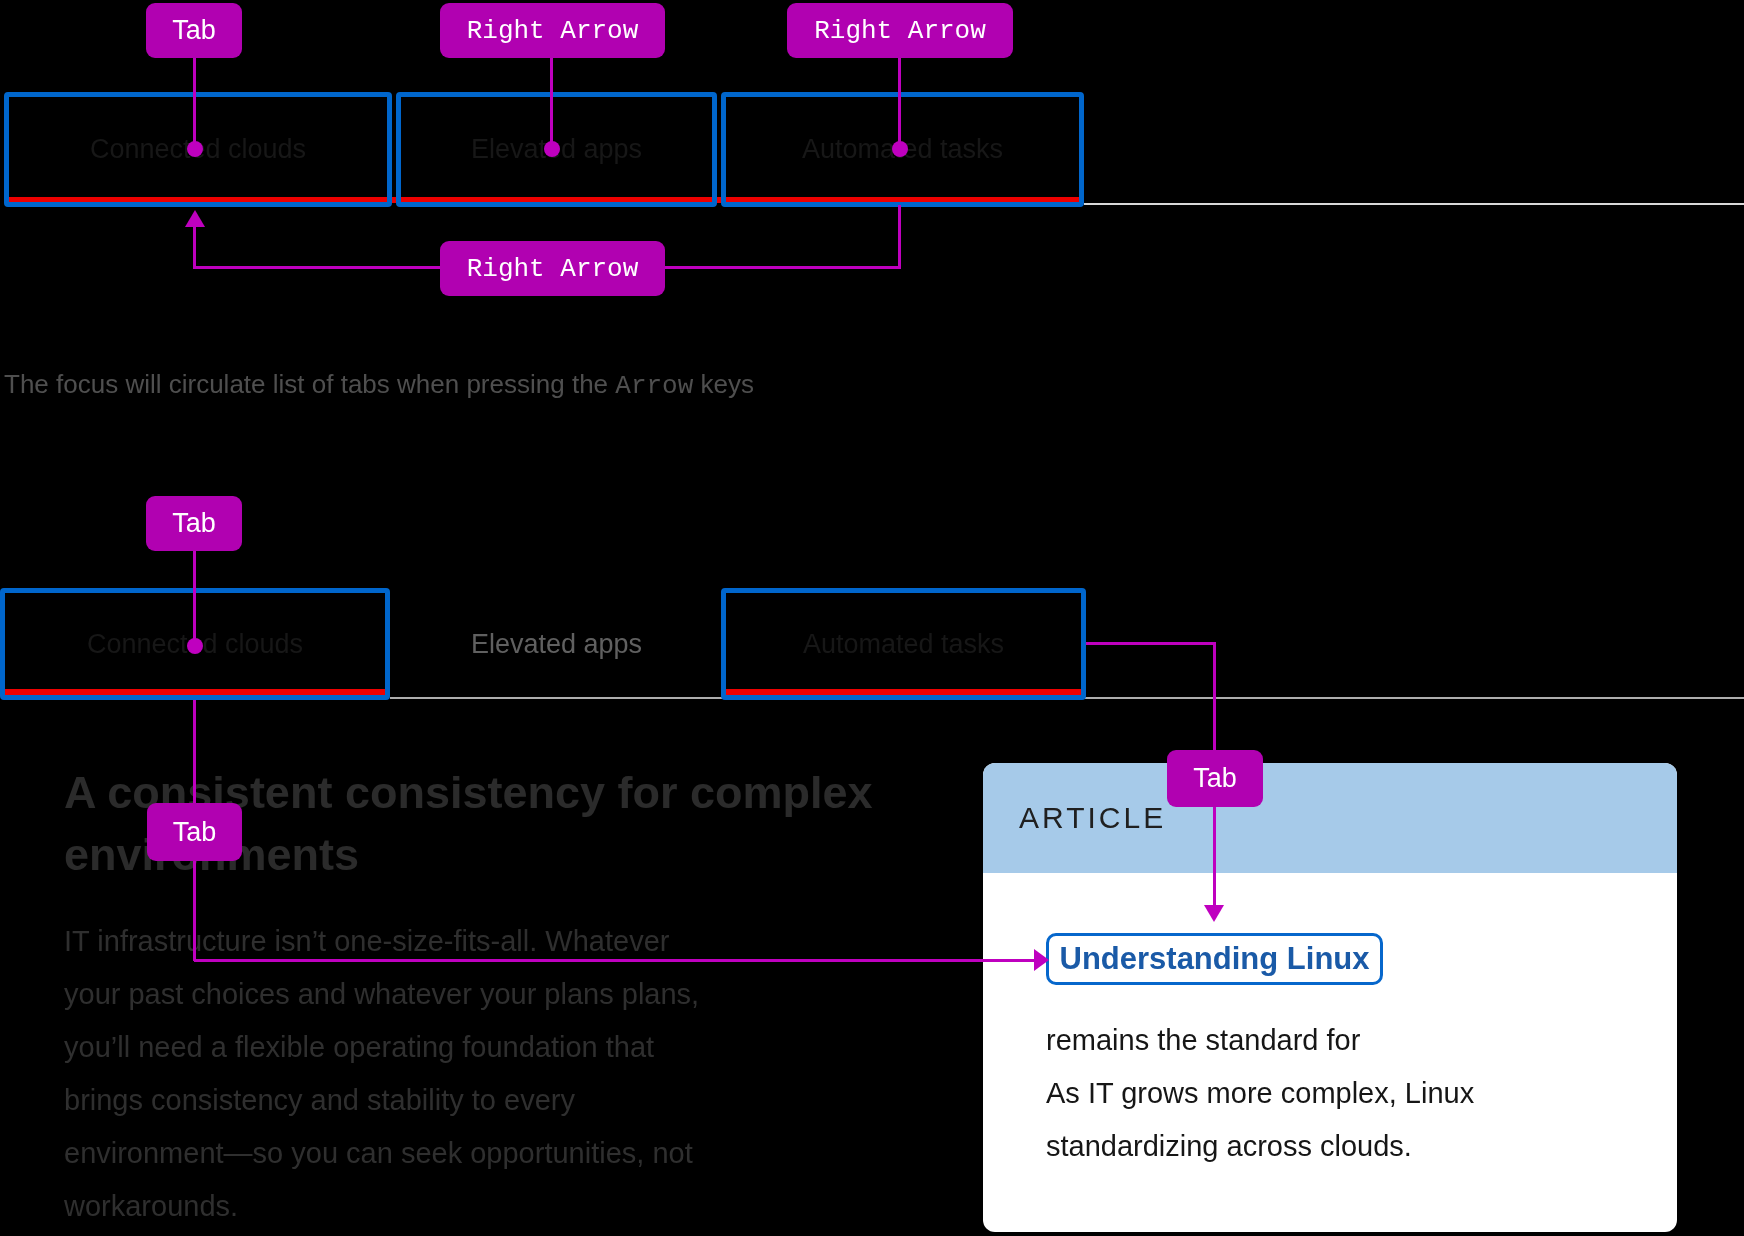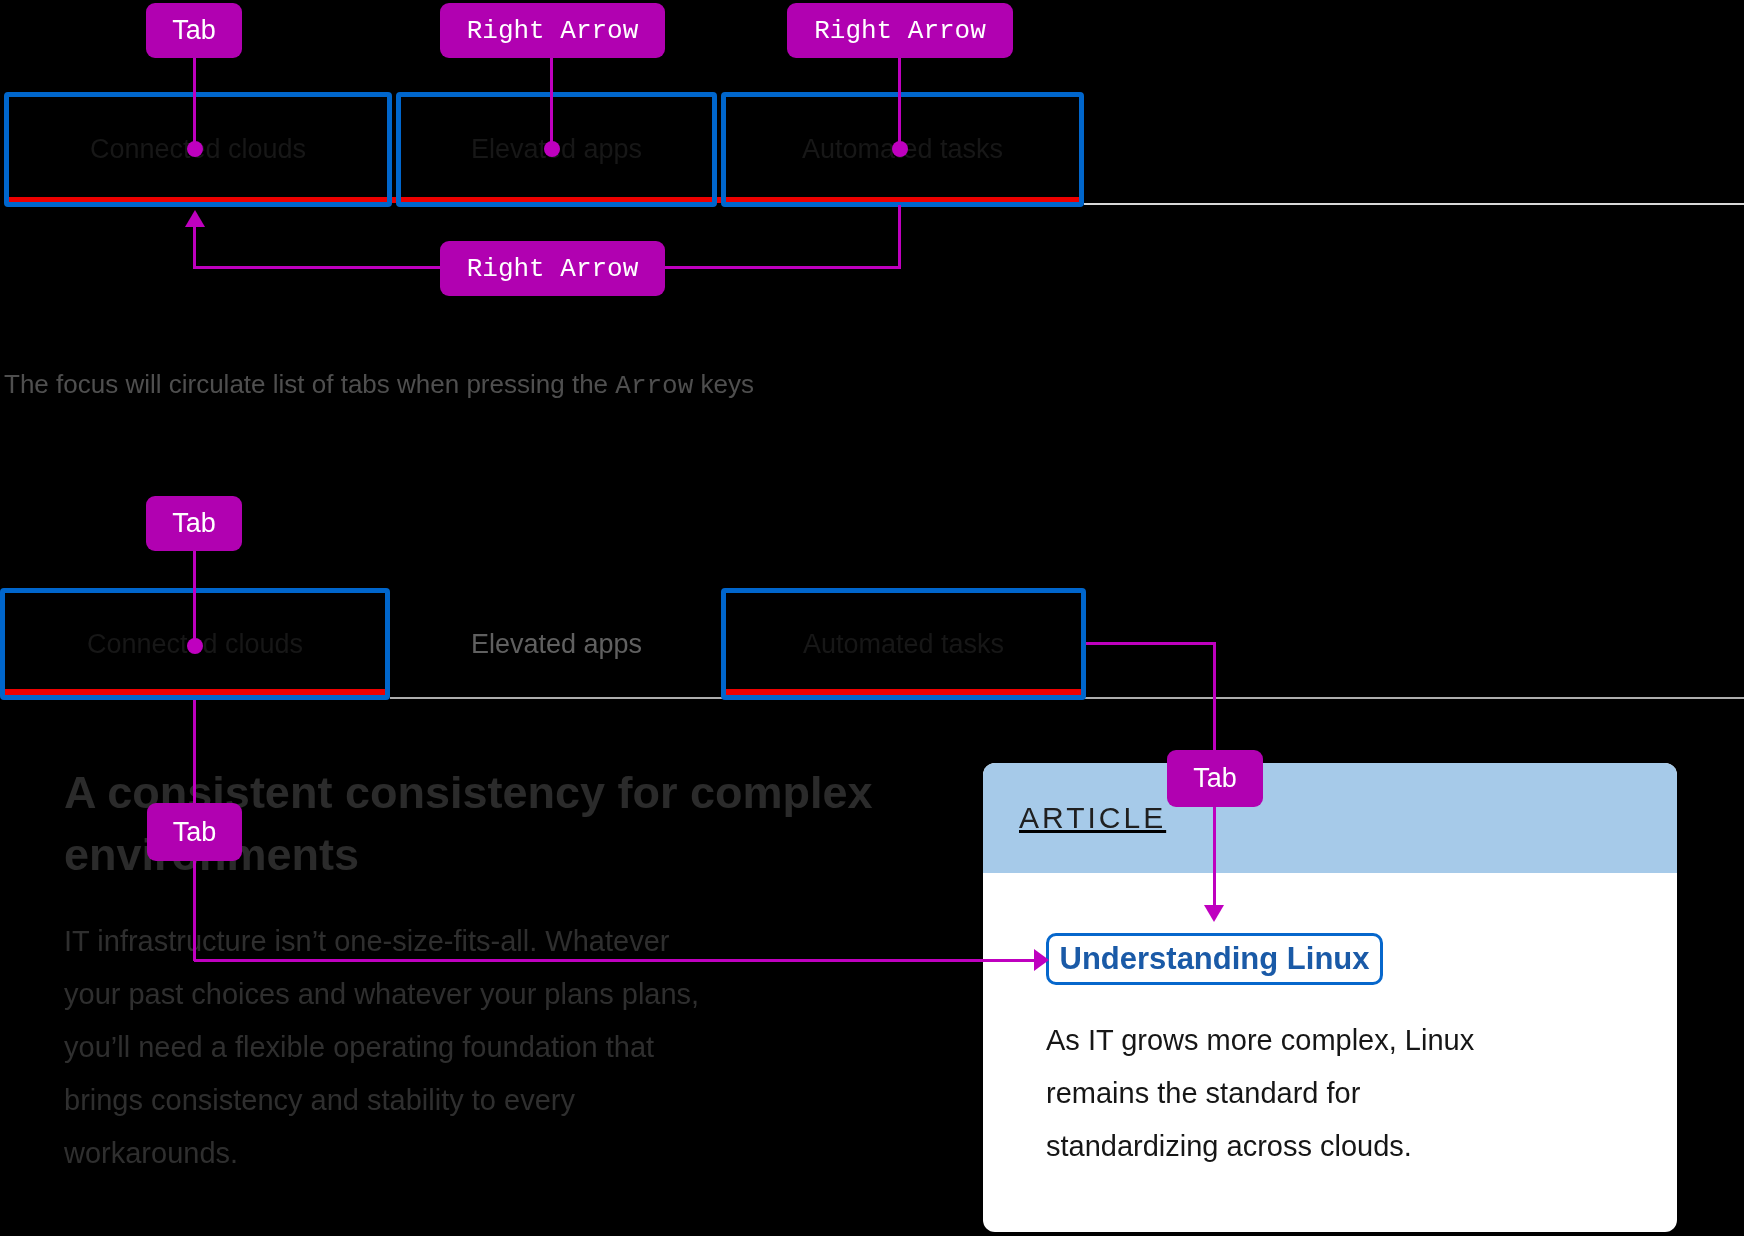--- a/index.html
+++ b/index.html
@@ -42,21 +42,21 @@
   .heading div { line-height:62px; }
   .bodytext { position:absolute; font-size:29px; color:var(--body-text); z-index:1; }
   .bodytext div { line-height:53px; }
   
   .card {
     position:absolute; left:983px; top:763px; width:694px; height:469px;
     background:var(--card-bg); border-radius:12px; z-index:3; overflow:hidden;
   }
   .card-header {
     position:absolute; left:0; top:0; right:0; height:110px;
-    background:var(--card-header-bg); display:flex; align-items:center;text-decoration:underline;
+    background:var(--card-header-bg); display:flex; align-items:center;
   }
   .card-eyebrow { margin-left:36px; font-size:30px; letter-spacing:3px; color:#202020; }
   .card-link {
     position:absolute; left:63px; top:170px; width:337px; height:52px;
     box-sizing:border-box; border:3px solid var(--link-border); border-radius:10px;
     display:flex; align-items:center; justify-content:center;
     font-size:31px; color:var(--link-text); cursor:pointer;font-weight:bold;
   }
   .card-body { position:absolute; left:63px; top:251px; font-size:29px; color:var(--card-text); }
   .card-body div { line-height:53px; }
@@ -97,31 +97,32 @@
 
   <div class="heading" style="left:64px; top:762px;">
     <div>A consistent consistency for complex</div>
     <div>environments</div>
   </div>
   <div class="bodytext" style="left:64px; top:915px;">
     <div>IT infrastructure isn’t one-size-fits-all. Whatever</div>
     <div>your past choices and whatever your plans plans,</div>
     <div>you’ll need a flexible operating foundation that</div>
     <div>brings consistency and stability to every</div>
+    <div>environment—so you can seek opportunities, not</div>
     <div>workarounds.</div>
   </div>
 
   <div class="card">
     <div class="card-header">
       <span class="card-eyebrow">ARTICLE</span>
     </div>
     <div class="card-link">Understanding Linux</div>
     <div class="card-body">
+      <div>remains the standard for</div>
       <div>As IT grows more complex, Linux</div>
-      <div>remains the standard for</div>
       <div>standardizing across clouds.</div>
     </div>
   </div>
 
   <div class="line" style="left:193px; top:58px; width:3px; height:92px;"></div>
   <div class="line" style="left:550px; top:58px; width:3px; height:92px;"></div>
   <div class="line" style="left:898px; top:58px; width:3px; height:92px;"></div>
   <div class="dot" style="left:187px; top:141px;"></div>
   <div class="dot" style="left:544px; top:141px;"></div>
   <div class="dot" style="left:892px; top:141px;"></div>

